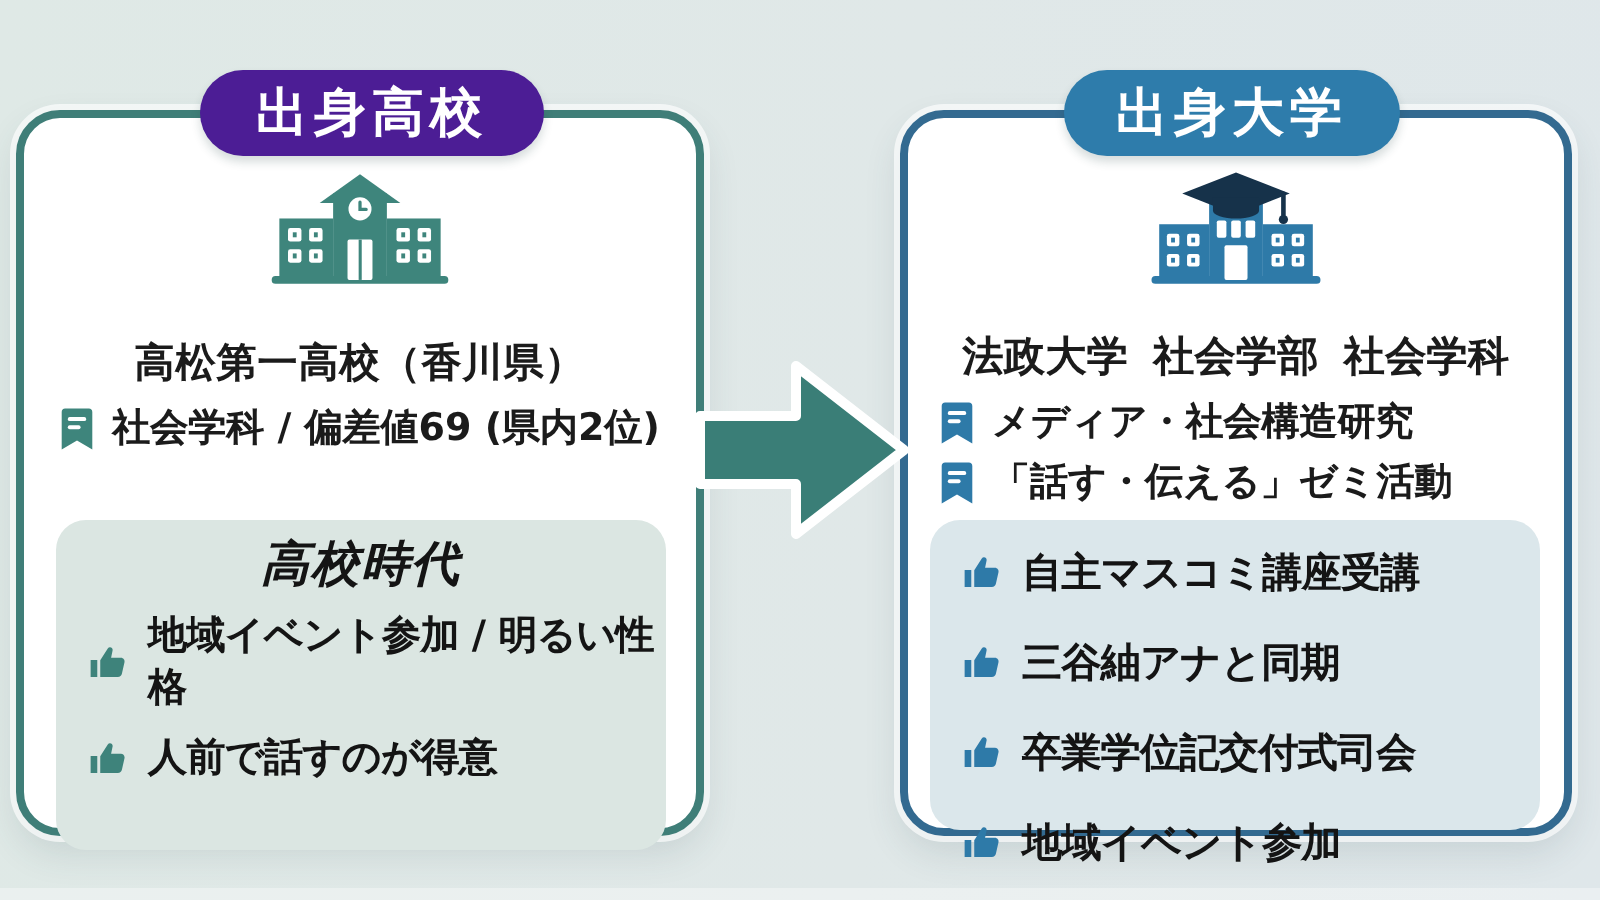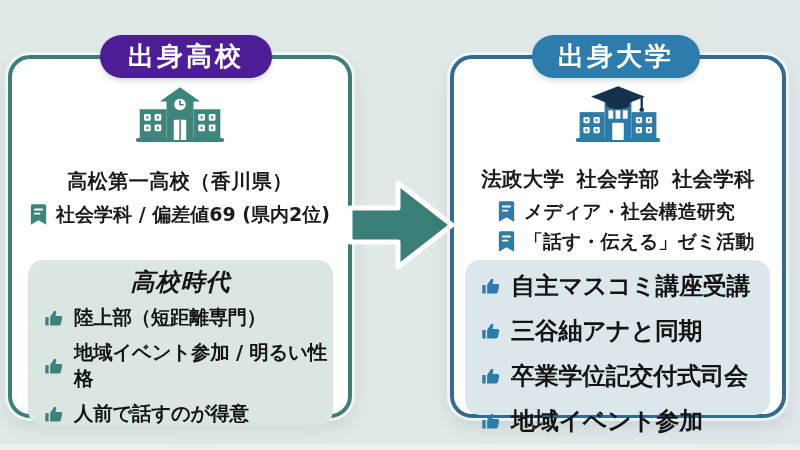--- a/index.html
+++ b/index.html
@@ -36,42 +36,42 @@
     font-weight:800; color:#1b1b1b;
   }
   .card-left  .card-title { font-size:20px; letter-spacing:.5px; }
   .card-right .card-title { font-size:20.5px; letter-spacing:.2px;font-family:Liberation Mono, monospace; }
 
   .badge-line {
     display:flex; align-items:center; gap:9px;
     font-size:19px; font-weight:800; color:#1b1b1b; line-height:23px;
   }
   .card-left .badge-line { margin-top:10px; justify-content:center; }
-  .card-right .badge-line { margin-top:7px; padding-left:44px; }
+  .card-right .badge-line { margin-top:7px; padding-left:16px; }
 
   .bm { display:inline-flex; flex:0 0 auto; }
 
   
   .era-box { border-radius:15px; }
   .card-left  .era-box { margin:34px 15px 0 16px; height:165px; background:#dbe6e2; padding-top:8px; }
   .card-right .era-box { margin:7px 12px 0 11px;  height:155px; background:#dbe7eb; padding-top:7px; }
 
   .era-title {
     text-align:center; font-weight:800; color:#141414; letter-spacing:1px;font-style:italic;
   }
   .card-left  .era-title { font-size:24px; line-height:28px; }
   .card-right .era-title { font-size:24px; line-height:30px; }
 
   .bullet {
     display:flex; align-items:center; gap:9px; padding-left:16px;
     font-weight:800; color:#141414; letter-spacing:-.3px;
   }
   .card-left  .bullet { font-size:19.5px; line-height:26px; margin-top:9px; }
   .card-left  .bullet:first-of-type { margin-top:10px; }
-  .card-right .bullet { font-size:24px; line-height:23px; margin-top:22px; }
+  .card-right .bullet { font-size:20px; line-height:23px; margin-top:22px; }
   .card-right .bullet:first-of-type { margin-top:8px; }
 
   .thumb { display:inline-flex; flex:0 0 auto; }
 
   
   .arrow-svg { position:absolute; left:340px; top:176px; z-index:5; }
 
   .bottom-strip {
     position:absolute; left:0; bottom:0; width:800px; height:6px;
     background:rgba(255,255,255,.35);
@@ -132,29 +132,20 @@
           <rect x="4.6" y="5" width="10.8" height="2.3" rx="1.1" fill="#ffffff"></rect>
           <rect x="4.6" y="9.8" width="7.5" height="2.3" rx="1.1" fill="#ffffff"></rect>
         </svg>
       </span>
       <span>社会学科 / 偏差値69 (県内2位)</span>
     </div>
 
     <div class="era-box">
       <div class="era-title">高校時代</div>
 
-      <div class="bullet">
-        <span class="thumb">
-          <svg width="21" height="21" viewBox="0 0 24 24" fill="#3e837b">
-            <path d="M1.5 10.3h3.8V20H1.5z"></path>
-            <path d="M7 20v-9.6l4.3-6.7c.3-.45.75-.7 1.25-.7 1 0 1.75.95 1.5 1.92L13.2 9h5.6c1.35 0 2.35 1.25 2.05 2.57l-1.45 6.5A2.5 2.5 0 0 1 17 20z"></path>
-          </svg>
-        </span>
-        <span>陸上部（短距離専門）</span>
-      </div>
       <div class="bullet">
         <span class="thumb">
           <svg width="21" height="21" viewBox="0 0 24 24" fill="#3e837b">
             <path d="M1.5 10.3h3.8V20H1.5z"></path>
             <path d="M7 20v-9.6l4.3-6.7c.3-.45.75-.7 1.25-.7 1 0 1.75.95 1.5 1.92L13.2 9h5.6c1.35 0 2.35 1.25 2.05 2.57l-1.45 6.5A2.5 2.5 0 0 1 17 20z"></path>
           </svg>
         </span>
         <span>地域イベント参加 / 明るい性格</span>
       </div>
       <div class="bullet">

